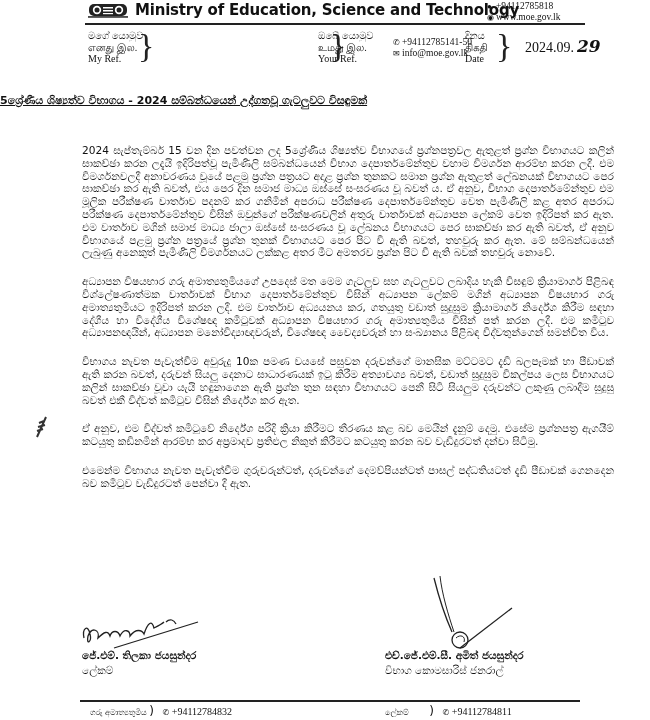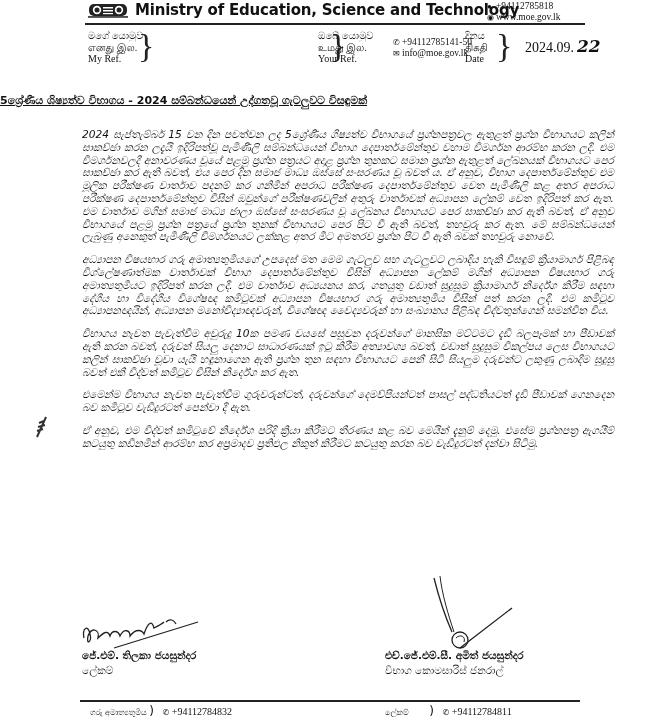--- a/index.html
+++ b/index.html
@@ -9,21 +9,21 @@
   .ministry { position:absolute; left:135px; top:1px; font-family:"DejaVu Sans", sans-serif; font-weight:bold; font-size:15px; letter-spacing:-0.2px; white-space:nowrap; }
   .contact { position:absolute; font-family:"Liberation Serif", serif; font-size:9.5px; white-space:nowrap; line-height:11px; }
   .contact .ic { display:inline-block; width:9px; font-size:8px; }
   .rule-top { position:absolute; left:85px; top:23px; width:500px; height:2px; background:#222; }
   .refs { position:absolute; top:30px; font-family:"Liberation Serif", serif; font-size:10px; line-height:11.5px; }
   .brace { position:absolute; font-family:"Liberation Serif", serif; font-size:34px; line-height:34px; font-weight:normal; color:#222; }
   .date { position:absolute; left:525px; top:36px; font-family:"Liberation Serif", serif; font-size:14px; }
   .date .hand { font-family:"DejaVu Serif", serif; font-style:italic; font-weight:bold; font-size:17px; margin-left:3px; }
   .subject { position:absolute; left:0; width:650px; top:94px; text-align:left; font-size:11px; font-weight:bold; text-decoration:underline; }
   .body { position:absolute; left:82px; width:532px; top:128px; font-size:10.6px; line-height:12.8px; text-align:justify; }
-  .body p { margin:0 0 10px 0;font-style:italic; }
+  .body p { margin:16px 0 10px 0; }
   .sig { position:absolute; font-size:10.5px; line-height:15px; font-weight:bold; }
   .sig .t { font-weight:normal; }
   .sig-left { left:82px; top:648px; }
   .sig-right { left:385px; top:648px; }
   .scribble { position:absolute; }
   .rule-bottom { position:absolute; left:80px; top:700px; width:500px; height:2px; background:#222; }
   .foot { position:absolute; top:704px; font-size:8px; white-space:nowrap; }
   .foot .ph { font-family:"Liberation Serif", serif; font-size:10px; }
   .stamp { position:absolute; left:34px; top:415px; width:14px; height:24px; }
 </style>
@@ -68,31 +68,31 @@
 </div>
 <div class="brace" style="left:330px; top:29px;">}</div>
 
 <div class="refs" style="left:465px;">
   <div>දිනය</div>
   <div>திகதி</div>
   <div>Date</div>
 </div>
 <div class="brace" style="left:496px; top:29px;">}</div>
 <div class="date">
-  <span>2024.09.</span><span class="hand">22</span>
+  <span>2024.09.</span><span class="hand">29</span>
 </div>
 
 <div class="subject">5ශ්‍රේණිය ශිෂ්‍යත්ව විභාගය - 2024 සම්බන්ධයෙන් උද්ගතවූ ගැටලුවට විසඳුමක්</div>
 
 <div class="body">
   <p>2024 සැප්තැම්බර් 15 වන දින පවත්වන ලද 5ශ්‍රේණිය ශිෂ්‍යත්ව විභාගයේ ප්‍රශ්නපත්‍රවල ඇතුළත් ප්‍රශ්න විභාගයට කලින් සාකච්ඡා කරන ලදැයි ඉදිරිපත්වූ පැමිණිලි සම්බන්ධයෙන් විභාග දෙපාර්තමේන්තුව වහාම විමර්ශන ආරම්භ කරන ලදී. එම විමර්ශනවලදී අනාවරණය වූයේ පළමු ප්‍රශ්න පත්‍රයට අදාළ ප්‍රශ්න තුනකට සමාන ප්‍රශ්න ඇතුළත් ලේඛනයක් විභාගයට පෙර සාකච්ඡා කර ඇති බවත්, එය පෙර දින සමාජ මාධ්‍ය ඔස්සේ සංසරණය වූ බවත් ය. ඒ අනුව, විභාග දෙපාර්තමේන්තුව එම මූලික පරීක්ෂණ වාර්තාව පදනම් කර ගනිමින් අපරාධ පරීක්ෂණ දෙපාර්තමේන්තුව වෙත පැමිණිලි කළ අතර අපරාධ පරීක්ෂණ දෙපාර්තමේන්තුව විසින් ඔවුන්ගේ පරීක්ෂණවලින් අතුරු වාර්තාවක් අධ්‍යාපන ලේකම් වෙත ඉදිරිපත් කර ඇත. එම වාර්තාව මගින් සමාජ මාධ්‍ය ජාලා ඔස්සේ සංසරණය වූ ලේඛනය විභාගයට පෙර සාකච්ඡා කර ඇති බවත්, ඒ අනුව විභාගයේ පළමු ප්‍රශ්න පත්‍රයේ ප්‍රශ්න තුනක් විභාගයට පෙර පිට වී ඇති බවත්, තහවුරු කර ඇත. මේ සම්බන්ධයෙන් ලැබුණු අනෙකුත් පැමිණිලි විමර්ශනයට ලක්කළ අතර මීට අමතරව ප්‍රශ්න පිට වී ඇති බවක් තහවුරු නොවේ.</p>
   <p>අධ්‍යාපන විෂයභාර ගරු අමාත්‍යතුමියගේ උපදෙස් මත මෙම ගැටලුව සහ ගැටලුවට ලබාදිය හැකි විසඳුම් ක්‍රියාමාර්ග පිළිබඳ විශ්ලේෂණාත්මක වාර්තාවක් විභාග දෙපාර්තමේන්තුව විසින් අධ්‍යාපන ලේකම් මගින් අධ්‍යාපන විෂයභාර ගරු අමාත්‍යතුමියට ඉදිරිපත් කරන ලදී. එම වාර්තාව අධ්‍යයනය කර, ගතයුතු වඩාත් සුදුසුම ක්‍රියාමාර්ග නිර්දේශ කිරීම සඳහා දේශීය හා විදේශීය විශේෂඥ කමිටුවක් අධ්‍යාපන විෂයභාර ගරු අමාත්‍යතුමිය විසින් පත් කරන ලදී. එම කමිටුව අධ්‍යාපනඥයින්, අධ්‍යාපන මනෝවිද්‍යාඥවරුන්, විශේෂඥ වෛද්‍යවරුන් හා සංඛ්‍යානය පිළිබඳ විද්වතුන්ගෙන් සමන්විත විය.</p>
   <p>විභාගය නැවත පැවැත්වීම අවුරුදු 10ක පමණ වයසේ පසුවන දරුවන්ගේ මානසික මට්ටමට දැඩි බලපෑමක් හා පීඩාවක් ඇති කරන බවත්, දරුවන් සියලු දෙනාට සාධාරණයක් ඉටු කිරීම අත්‍යාවශ්‍ය බවත්, වඩාත් සුදුසුම විකල්පය ලෙස විභාගයට කලින් සාකච්ඡා වූවා යැයි හඳුනාගෙන ඇති ප්‍රශ්න තුන සඳහා විභාගයට පෙනී සිටි සියලුම දරුවන්ට ලකුණු ලබාදීම සුදුසු බවත් එකී විද්වත් කමිටුව විසින් නිර්දේශ කර ඇත.</p>
+  <p>ඒ අනුව, එම විද්වත් කමිටුවේ නිර්දේශ පරිදි ක්‍රියා කිරීමට තීරණය කළ බව මෙයින් දැනුම් දෙමු. එසේම ප්‍රශ්නපත්‍ර ඇගයීම් කටයුතු කඩිනමින් ආරම්භ කර අප්‍රමාදව ප්‍රතිඵල නිකුත් කිරීමට කටයුතු කරන බව වැඩිදුරටත් දන්වා සිටිමු.</p>
   <p>එමෙන්ම විභාගය නැවත පැවැත්වීම ගුරුවරුන්ටත්, දරුවන්ගේ දෙමව්පියන්ටත් පාසල් පද්ධතියටත් දැඩි පීඩාවක් ගෙනදෙන බව කමිටුව වැඩිදුරටත් පෙන්වා දී ඇත.</p>
-  <p>ඒ අනුව, එම විද්වත් කමිටුවේ නිර්දේශ පරිදි ක්‍රියා කිරීමට තීරණය කළ බව මෙයින් දැනුම් දෙමු. එසේම ප්‍රශ්නපත්‍ර ඇගයීම් කටයුතු කඩිනමින් ආරම්භ කර අප්‍රමාදව ප්‍රතිඵල නිකුත් කිරීමට කටයුතු කරන බව වැඩිදුරටත් දන්වා සිටිමු.</p>
 </div>
 
 <svg class="stamp" viewBox="0 0 14 24">
   <path d="M12 2 L3 22 M10 6 L5 8 M11 10 L4 12 M9 14 L3 16" stroke="#333" stroke-width="2" fill="none"></path>
 </svg>
 
 <svg class="scribble" style="left:78px; top:608px; width:130px; height:42px;" viewBox="0 0 130 42">
   <path d="M6 30 C4 20 10 16 12 26 C14 34 8 38 10 28 C14 18 22 22 20 30 C26 24 30 22 32 28 C34 22 40 22 42 28 C46 20 52 22 52 28 C58 20 64 22 66 26 C70 14 74 12 76 20 C80 18 84 16 86 14 M88 14 C92 10 96 12 98 16" stroke="#222" stroke-width="1.3" fill="none"></path>
   <path d="M36 40 L120 14" stroke="#222" stroke-width="1.3" fill="none"></path>
 </svg>

